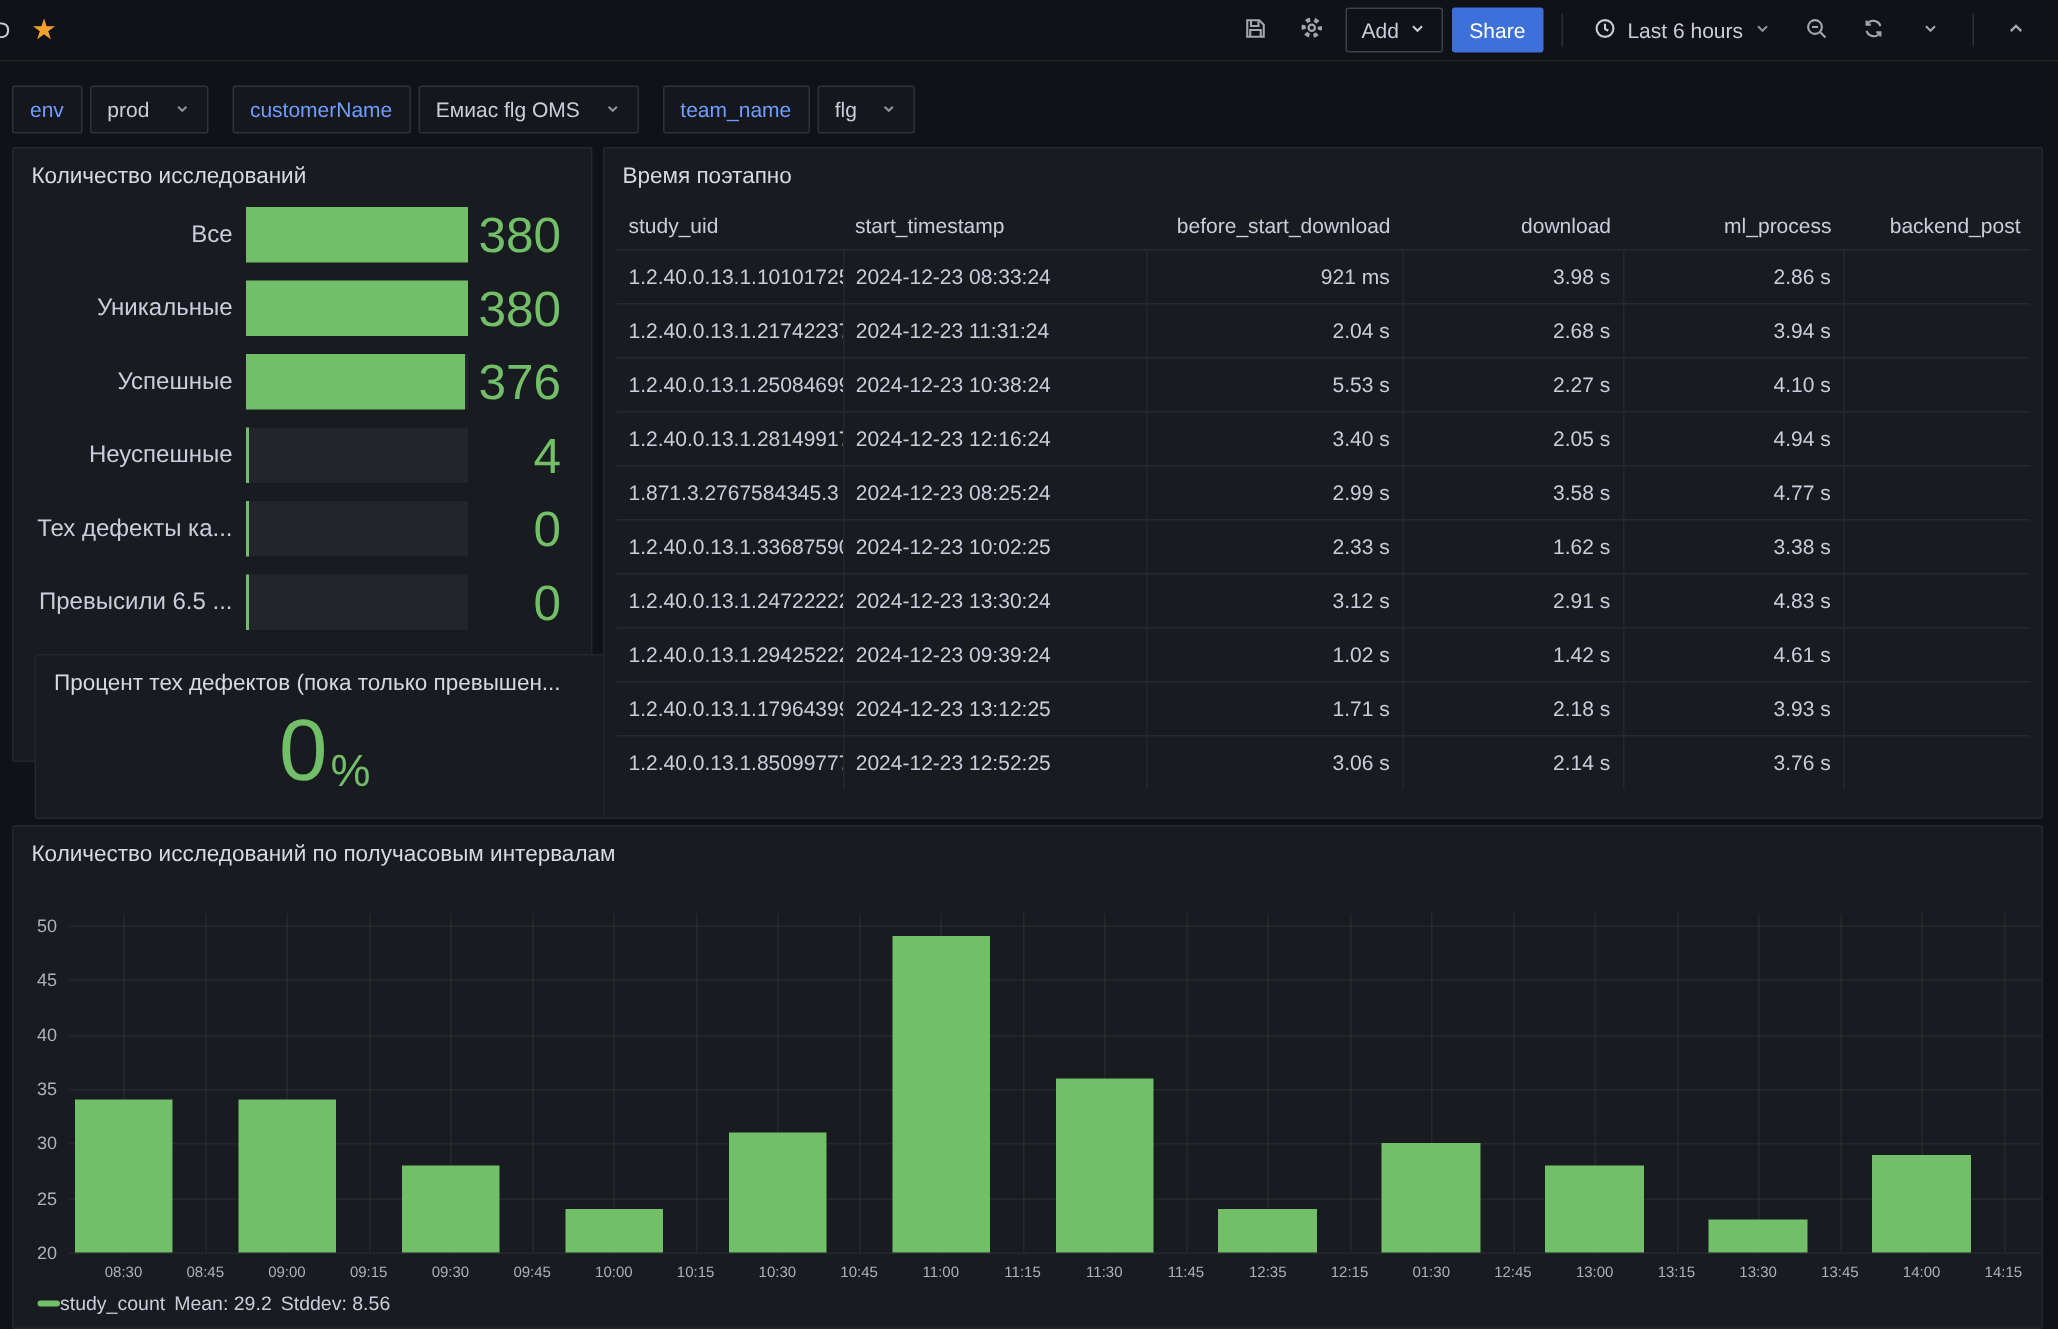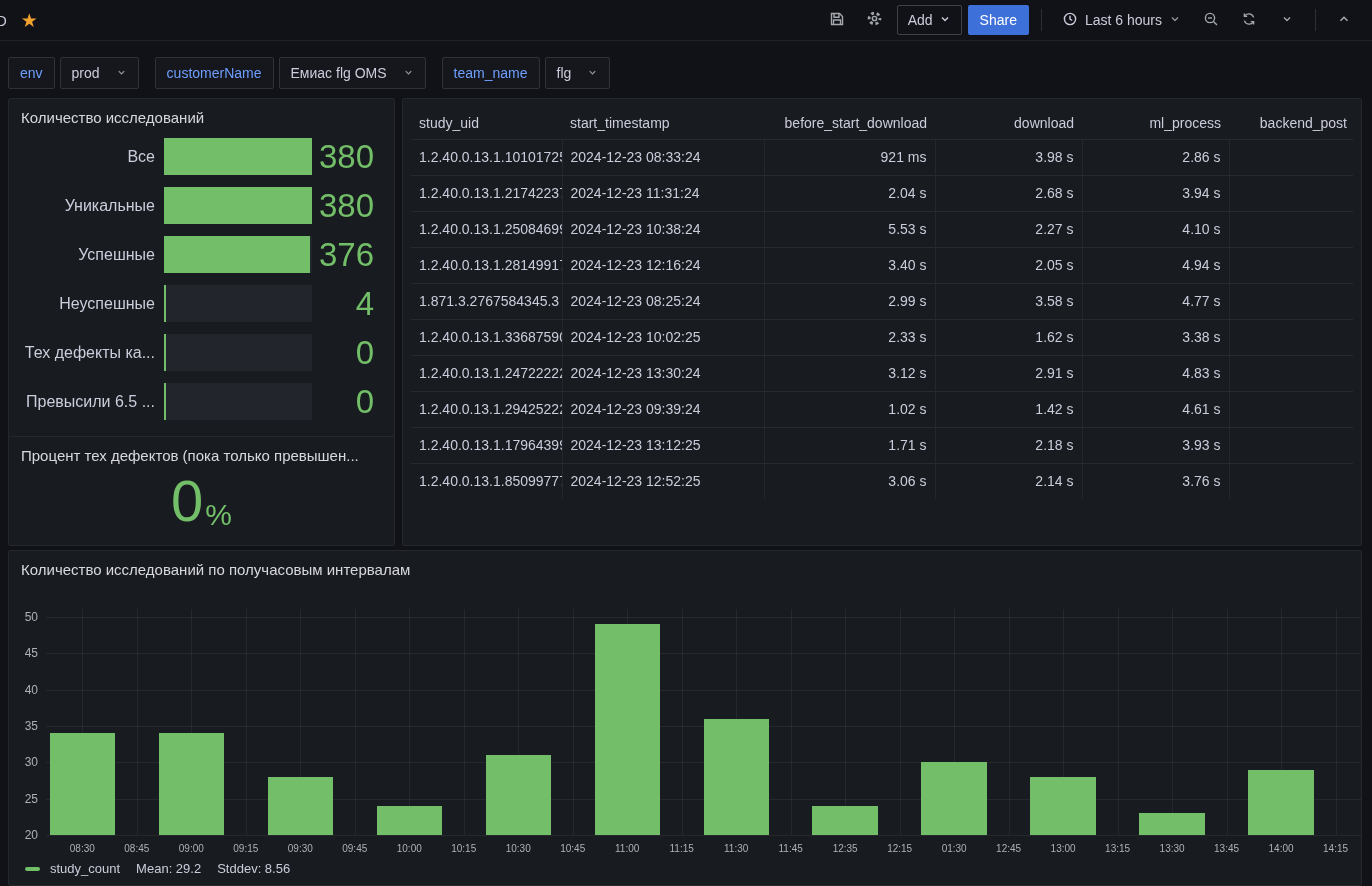--- a/index.html
+++ b/index.html
@@ -59,21 +59,21 @@
 
   
   .panel {
     position:absolute; background:#181B1F; border:1px solid #24272D; border-radius:2px;
   }
   .panel-title {
     font-size:15px; font-weight:500; color:#D8D9DF; padding:10px 12px 0 12px;
     white-space:nowrap; overflow:hidden; cursor:pointer;
   }
   #panel-bargauge { left:8px;  top:98px;  width:387px;  height:410px; }
-  #panel-stat     { left:8px;  top:436px; width:387px;  height:110px; }
+  #panel-stat     { left:23px;  top:436px; width:387px;  height:110px; }
   #panel-table    { left:402px;top:98px;  width:960px;  height:448px; }
   #panel-chart    { left:8px;  top:550px; width:1354px; height:336px; }
 
   
   .bg-rows { margin-top:12px; display:flex; flex-direction:column; gap:12px; padding-right:20px; }
   .bg-row { display:flex; align-items:center; height:37px; }
   .bg-label { width:155px; text-align:right; padding-right:9px; font-size:16px; color:#CCCCDC;
               white-space:nowrap; overflow:hidden; }
   .bg-track { width:148px; height:37px; background:#22252B; position:relative; flex:none; }
   .bg-fill { position:absolute; left:0; top:0; bottom:0; background:#73BF69; }
@@ -104,21 +104,21 @@
   .ytick {
     position:absolute; left:-40px; width:32px; text-align:right;
     font-size:12px; color:#AEB1B8; line-height:14px;
   }
   .xtick {
     position:absolute; top:234px; transform:translateX(-50%);
     font-size:10px; color:#AEB1B8; white-space:nowrap;
   }
   .bar { position:absolute; background:#73BF69; cursor:pointer; }
   .legend {
-    position:absolute; left:16px; top:310px; display:flex; align-items:center; gap:10px;
+    position:absolute; left:16px; top:310px; display:flex; align-items:center; 
     font-size:13px; color:#CCCCDC;
   }
   .swatch { width:15px; height:4px; border-radius:2px; background:#73BF69; display:inline-block; }
   .legend .lg-item { cursor:pointer; }
   .legend .lg-stat { margin-left:6px; }
 </style>
 </head>
 <body>
 
 <header class="topnav">
@@ -293,20 +293,21 @@
 
 <section class="panel" id="panel-stat">
   <div class="panel-title">Процент тех дефектов (пока только превышен...</div>
   <div class="stat-wrap">
     <span class="stat-num">0</span>
     <span class="stat-unit">%</span>
   </div>
 </section>
 
 <section class="panel" id="panel-table">
+  <div class="panel-title">Время поэтапно</div>
   <div class="tbl-wrap">
     <table>
       <colgroup id="tbl-cols">
           <col style="width: 151px;">
           <col style="width: 202px;">
           <col style="width: 171px;">
           <col style="width: 147px;">
           <col style="width: 147px;">
           <col style="width: 126px;">
         </colgroup>

